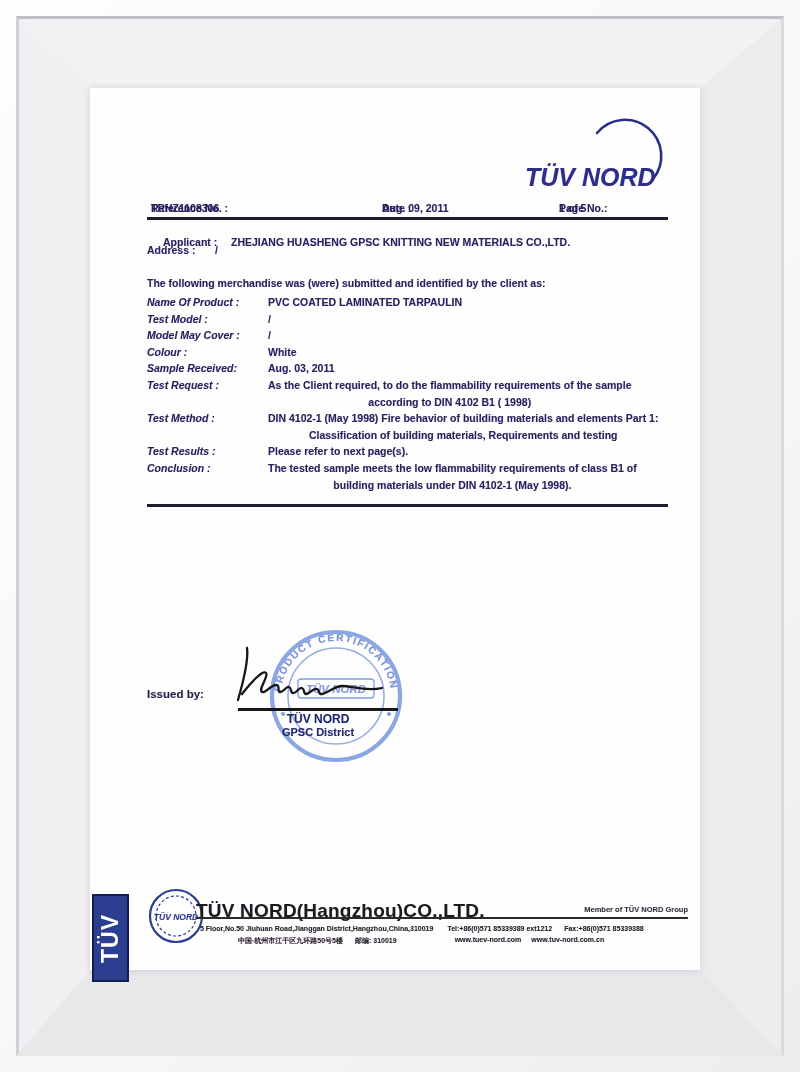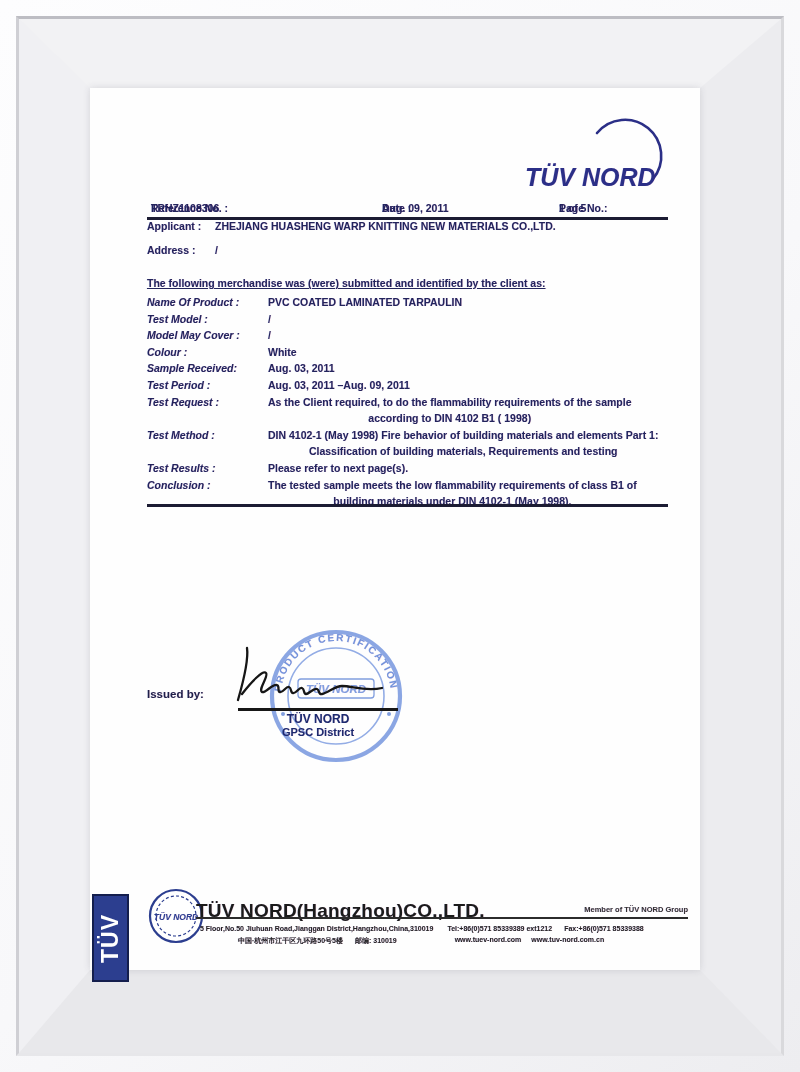--- a/index.html
+++ b/index.html
@@ -44,22 +44,22 @@
     font-size:21px;font-weight:bold;letter-spacing:1px;color:#1b1b38;
   }
   .refrow{position:absolute;top:114px;left:4px;width:610px;height:14px;
     font-size:10.5px;font-weight:bold;padding-left:12px;}
   .refrow span{position:absolute;white-space:nowrap;}
   .ref-ref{left:57px;} .ref-date{left:288px;} .ref-page{left:465px;}
   .rule{position:absolute;left:57px;width:521px;height:3px;background:#1c1c33;}
   .rule1{top:129px;} .rule2{top:416px;}
   .kv{position:absolute;left:57px;display:flex;font-size:10.5px;font-weight:bold;}
   .kv .k{width:68px;flex:none;}
-  .kv-applicant{top:132px;} .kv-address{top:156px;}
-  .intro{position:absolute;left:57px;top:189px;font-size:10.5px;font-weight:bold;text-decoration:underline;}
+  .kv-applicant{top:148px;margin-left:16px;} .kv-address{top:156px;}
+  .intro{position:absolute;left:57px;top:189px;font-size:10.5px;font-weight:bold;}
   #fields{position:absolute;left:57px;top:206px;width:540px;}
   .field-row{display:flex;font-size:10.5px;font-weight:bold;line-height:16.6px;}
   .flabel{width:121px;flex:none;font-style:italic;}
   .fvalue{white-space:pre-line;text-align:center;}
   
   .issued-label{position:absolute;left:57px;top:600px;font-size:11.5px;font-weight:bold;color:#1f2048;}
   .stamp{position:absolute;left:178px;top:540px;width:136px;height:136px;opacity:.88;}
   .signature{position:absolute;left:138px;top:554px;width:172px;height:66px;}
   .sig-line{position:absolute;left:148px;top:620px;width:160px;height:2.5px;background:#171717;}
   .sig-org{position:absolute;left:148px;top:624px;width:160px;text-align:center;
@@ -117,21 +117,21 @@
         </span>
       <span class="ref-page">
           <span>Page No.:</span> 
           <span>1 of 5</span>
         </span>
     </div>
     <div class="rule rule1"></div>
 
     <div class="kv kv-applicant">
       <span class="k">Applicant :</span>
-      <span class="v">ZHEJIANG HUASHENG WARP KNITTING NEW MATERIALS CO.,LTD.</span>
+      <span class="v">ZHEJIANG HUASHENG GPSC KNITTING NEW MATERIALS CO.,LTD.</span>
     </div>
     <div class="kv kv-address">
       <span class="k">Address :</span>
       <span class="v">/</span>
     </div>
 
     <div class="intro">The following merchandise was (were) submitted and identified by the client as:</div>
 
     <div id="fields">
         <div class="field-row">
@@ -146,24 +146,20 @@
     <span class="flabel">Model May Cover :</span>
     <span class="fvalue">/</span>
   </div>
         <div class="field-row">
     <span class="flabel">Colour :</span>
     <span class="fvalue">White</span>
   </div>
         <div class="field-row">
     <span class="flabel">Sample Received:</span>
     <span class="fvalue">Aug. 03, 2011</span>
-  </div>
-        <div class="field-row">
-    <span class="flabel">Test Period :</span>
-    <span class="fvalue">Aug. 03, 2011 –Aug. 09, 2011</span>
   </div>
         <div class="field-row">
     <span class="flabel">Test Request :</span>
     <span class="fvalue">As the Client required, to do the flammability requirements of the sample
 according to DIN 4102 B1 ( 1998)</span>
   </div>
         <div class="field-row">
     <span class="flabel">Test Method :</span>
     <span class="fvalue">DIN 4102-1 (May 1998) Fire behavior of building materials and elements Part 1:
 Classification of building materials, Requirements and testing</span>

